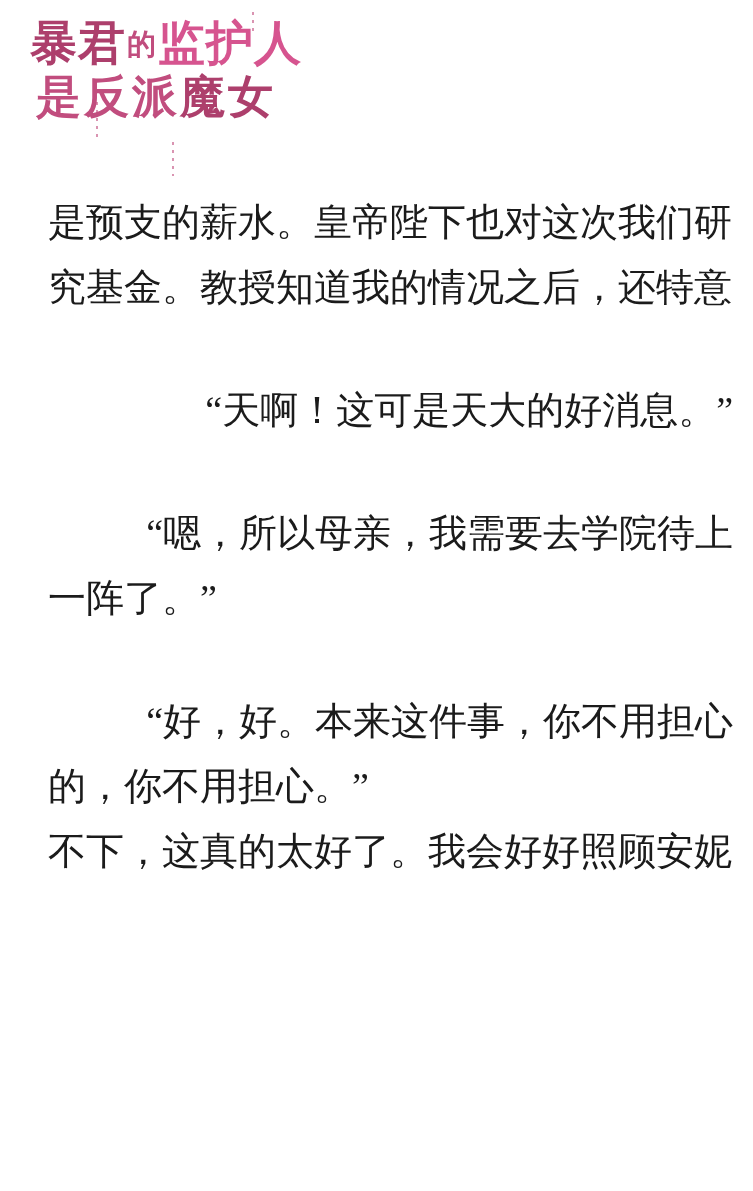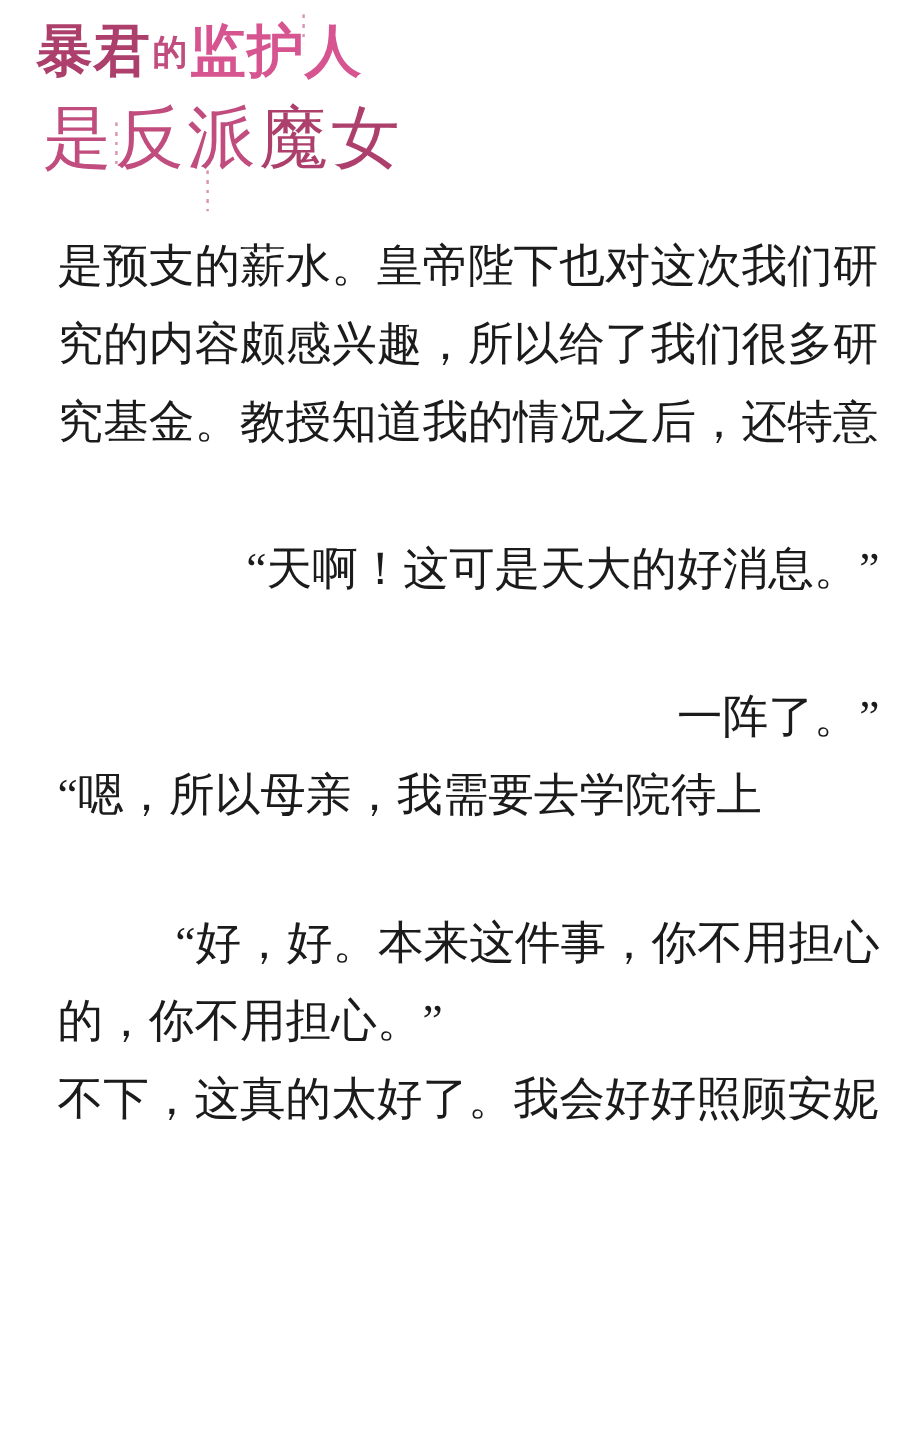--- a/index.html
+++ b/index.html
@@ -14,21 +14,21 @@
     background:var(--page_bg); overflow:hidden;
     font-family:"Liberation Serif","DejaVu Serif",serif;
   }
 
   
   .logo{position:absolute; left:30px; top:20px; z-index:2; line-height:1;}
   .logo-line1{font-size:47px; font-weight:bold; letter-spacing:1px; white-space:nowrap;}
   .logo-part-bao{color:var(--logo_dark);}
   .logo-part-de{font-size:29px; color:var(--logo_mid); vertical-align:5px; margin:0 1px;}
   .logo-part-jian{color:var(--logo_bright);}
-  .logo-line2{font-size:57px; font-weight:normal; letter-spacing:3px; margin-top:20px; padding-left:6px; white-space:nowrap;}
+  .logo-line2{font-size:45px; font-weight:bold; letter-spacing:3px; margin-top:8px; padding-left:6px; white-space:nowrap;}
   .logo-part-shifan{color:var(--logo_mid);}
   .logo-part-monv{color:var(--logo_dark);}
   .logo-orn{position:absolute; width:2px; opacity:.6;
     background:repeating-linear-gradient(to bottom, var(--logo_mid) 0 3px, transparent 3px 8px);}
   .orn1{left:66px; top:82px; height:38px;}
   .orn2{left:222px; top:-8px; height:24px;}
   .orn3{left:142px; top:122px; height:34px;}
 
   
   .text-block{position:absolute; left:48px; top:190px; width:685px; z-index:2;
@@ -72,29 +72,28 @@
       <span class="logo-part-shifan">是反派</span><span class="logo-part-monv">魔女</span>
     </div>
     <span class="logo-orn orn1"></span>
     <span class="logo-orn orn2"></span>
     <span class="logo-orn orn3"></span>
   </div>
 
   <div class="text-block">
       <p class="para">
         <span class="line">是预支的薪水。皇帝陛下也对这次我们研</span>
-        <span class="line">究的内容颇感兴趣，所以给了我们很多研</span>
         <span class="line">究基金。教授知道我的情况之后，还特意</span>
       </p>
       <p class="para indent">
         <span class="line">“天啊！这可是天大的好消息。”</span>
       </p>
       <p class="para indent">
+        <span class="line">“嗯，所以母亲，我需要去学院待上</span>
         <span class="line">一阵了。”</span>
-        <span class="line">“嗯，所以母亲，我需要去学院待上</span>
       </p>
       <p class="para indent">
         <span class="line">“好，好。本来这件事，你不用担心</span>
         <span class="line">的，你不用担心。”</span>
         <span class="line">不下，这真的太好了。我会好好照顾安妮</span>
       </p>
     </div>
 
   <div class="faint-stamp">
     <span class="stamp-cell sc1"></span>

